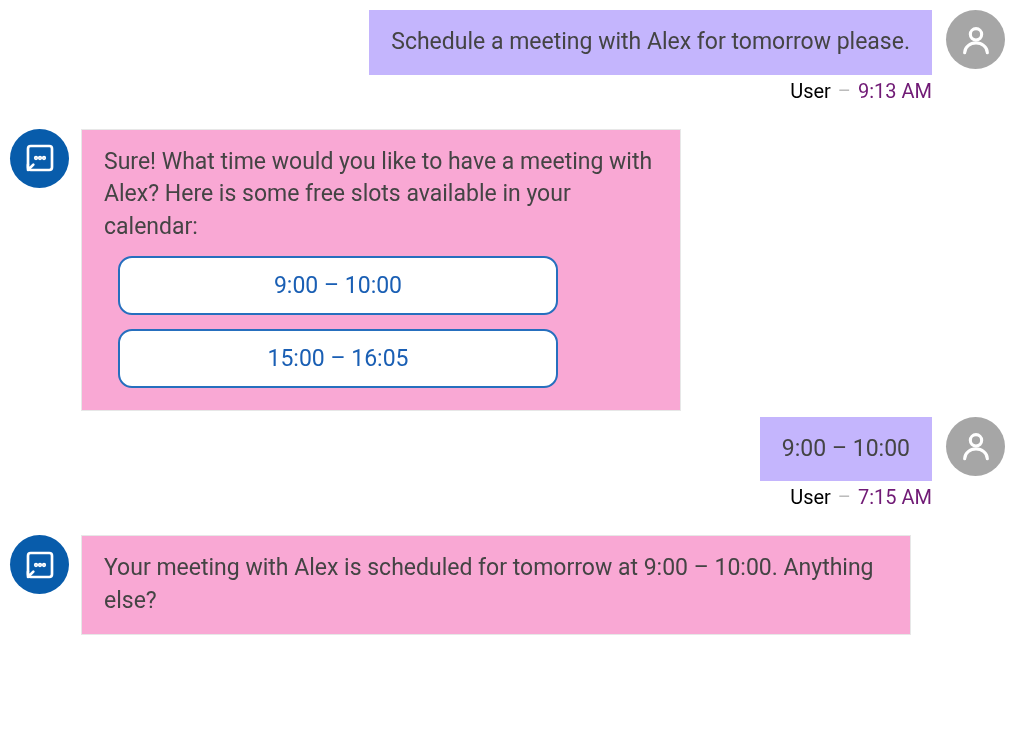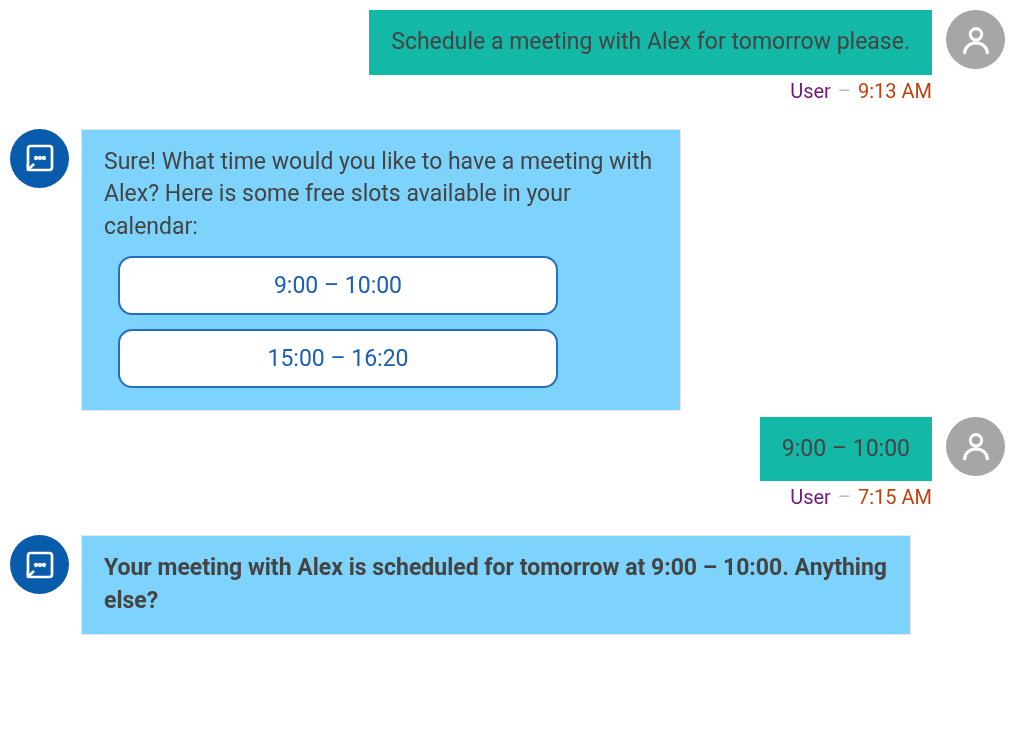--- a/index.html
+++ b/index.html
@@ -59,46 +59,45 @@
     .bubble-col.left {
       align-items: flex-start;
     }
     .bubble {
       padding: 16px 22px;
       font-size: 23px;
       line-height: 1.42;
       color: #444444;
     }
     .bubble.user-bubble {
-      background: #14b8a6;
+      background: #c4b5fd;
     }
     .bubble.bot-bubble {
-      background: #7dd3fc;
+      background: #f9a8d4;
       border: 1px solid #e7e7e7;
       max-width: 600px;
     }
     .bubble.bot-bubble.wide {
       max-width: 830px;
-      font-weight: bold;
     }
     .meta {
       margin-top: 4px;
       margin-bottom: 20px;
       font-size: 20px;
       color: #424242;
     }
     .meta .sender {
-      color: #701a75;
+      color: #000000;
     }
     .meta .dash {
       color: #bcbcbc;
       margin: 0 2px;
     }
     .meta .time {
-      color: #c2410c;
+      color: #701a75;
     }
     .slot-list {
       margin-top: 12px;
       display: flex;
       flex-direction: column;
       gap: 14px;
       padding: 0 14px 6px 14px;
     }
     .slot-btn {
       border: 2px solid #266fbe;
@@ -148,21 +147,21 @@
         <circle cx="12" cy="12" r="0.6" fill="#ffffff"></circle>
         <circle cx="15" cy="12" r="0.6" fill="#ffffff"></circle>
         <path d="M3 17 L3 21 L7 17" fill="#085cab" stroke="#ffffff"></path>
       </svg>
     </div>
     <div class="bubble-col left">
       <div class="bubble bot-bubble">
         <span>Sure! What time would you like to have a meeting with Alex? Here is some free slots available in your calendar:</span>
         <div class="slot-list">
           <button class="slot-btn">9:00 – 10:00</button>
-          <button class="slot-btn">15:00 – 16:20</button>
+          <button class="slot-btn">15:00 – 16:05</button>
         </div>
       </div>
     </div>
   </div>
 
   <div class="message-row user">
     <div class="bubble-col right">
       <div class="bubble user-bubble">
         <span>9:00 – 10:00</span>
       </div>

